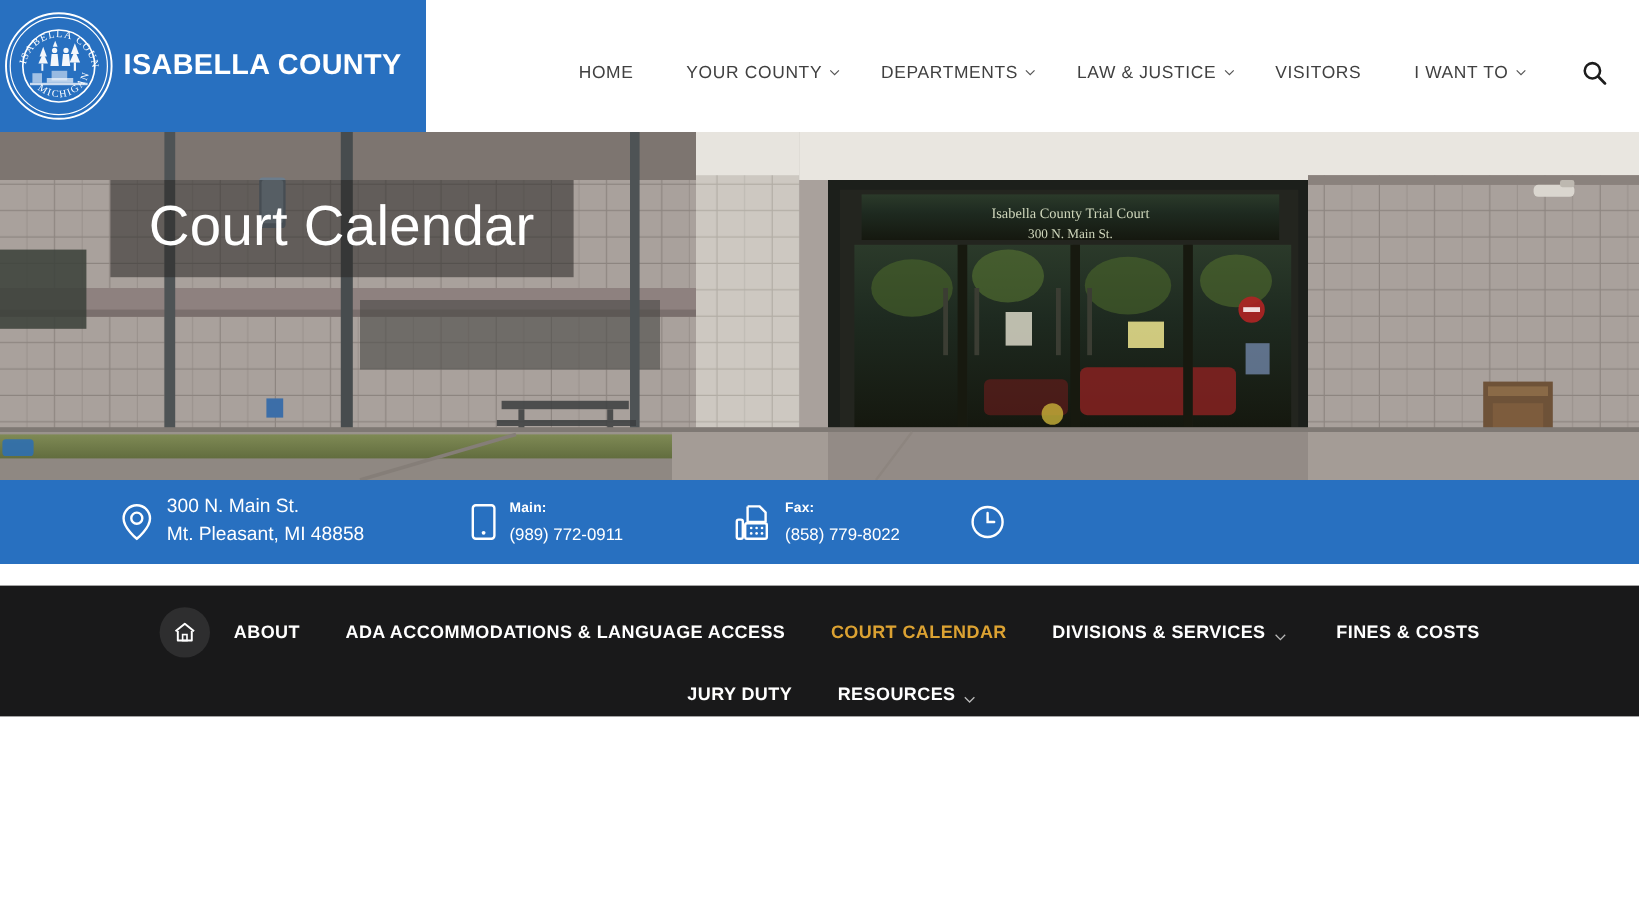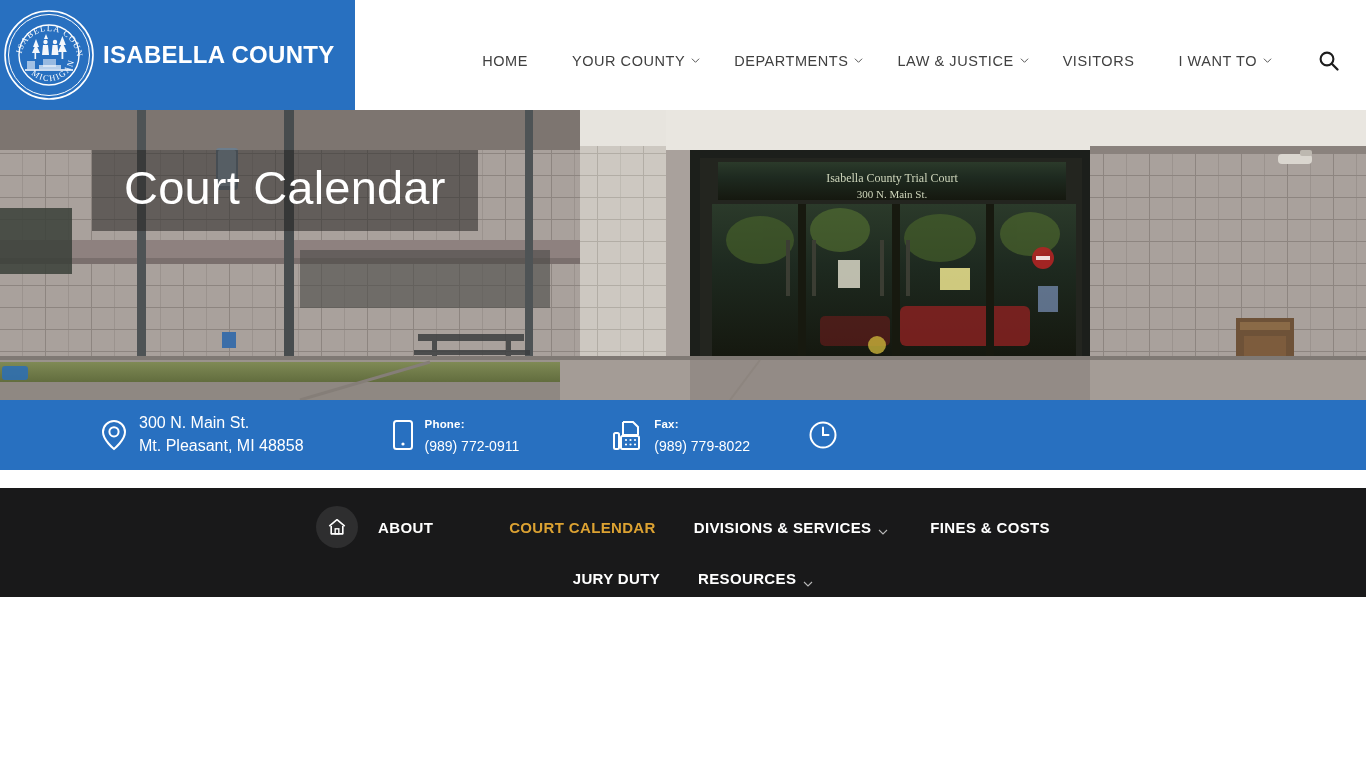--- a/index.html
+++ b/index.html
@@ -476,21 +476,21 @@
   </div>
 
   <div class="contact-item ci-phone">
     <span class="ci-icon">
       <svg width="22" height="32" viewBox="0 0 22 32">
         <rect x="2" y="2" width="18" height="28" rx="2.5" fill="none" stroke="#ffffff" stroke-width="2"></rect>
         <circle cx="11" cy="25" r="1.6" fill="#ffffff"></circle>
       </svg>
     </span>
     <span class="ci-text">
-      <span class="ci-label">Phone:</span><br>
+      <span class="ci-label">Main:</span><br>
       <span class="ci-value">(989) 772-0911</span>
     </span>
   </div>
 
   <div class="contact-item ci-fax">
     <span class="ci-icon">
       <svg width="32" height="32" viewBox="0 0 32 32">
         <path d="M12 3 h10 l5 5 v8" fill="none" stroke="#ffffff" stroke-width="2"></path>
         <path d="M12 3 v13 h15" fill="none" stroke="#ffffff" stroke-width="2"></path>
         <rect x="3" y="14" width="5" height="16" rx="1.5" fill="none" stroke="#ffffff" stroke-width="2"></rect>
@@ -498,21 +498,21 @@
         <circle cx="15" cy="21" r="1.1" fill="#ffffff"></circle>
         <circle cx="19.5" cy="21" r="1.1" fill="#ffffff"></circle>
         <circle cx="24" cy="21" r="1.1" fill="#ffffff"></circle>
         <circle cx="15" cy="25.5" r="1.1" fill="#ffffff"></circle>
         <circle cx="19.5" cy="25.5" r="1.1" fill="#ffffff"></circle>
         <circle cx="24" cy="25.5" r="1.1" fill="#ffffff"></circle>
       </svg>
     </span>
     <span class="ci-text">
       <span class="ci-label">Fax:</span><br>
-      <span class="ci-value">(989) 779-8022</span>
+      <span class="ci-value">(858) 779-8022</span>
     </span>
   </div>
 
   <div class="contact-item ci-hours">
     <span class="ci-icon">
       <svg width="30" height="30" viewBox="0 0 30 30">
         <circle cx="15" cy="15" r="12.5" fill="none" stroke="#ffffff" stroke-width="2"></circle>
         <path d="M15 7.5 V15 h5.5" fill="none" stroke="#ffffff" stroke-width="2" stroke-linecap="round"></path>
       </svg>
     </span>
@@ -529,20 +529,23 @@
         <path d="M4.6 9.8 V18.5 H17.4 V9.8" fill="none" stroke="#ffffff" stroke-width="1.8" stroke-linejoin="round"></path>
         <rect x="9" y="13" width="4" height="5.5" fill="none" stroke="#ffffff" stroke-width="1.5"></rect>
       </svg>
     </div>
 
     <div class="sn-item">
       <span>ABOUT</span>
     </div>
     <div class="sn-sep"></div>
 
+    <div class="sn-item">
+      <span>ADA ACCOMMODATIONS &amp; LANGUAGE ACCESS</span>
+    </div>
     <div class="sn-sep"></div>
 
     <div class="sn-item active">
       <span>COURT CALENDAR</span>
     </div>
     <div class="sn-sep"></div>
 
     <div class="sn-item">
       <span>DIVISIONS &amp; SERVICES</span>
       <span class="sn-caret">

